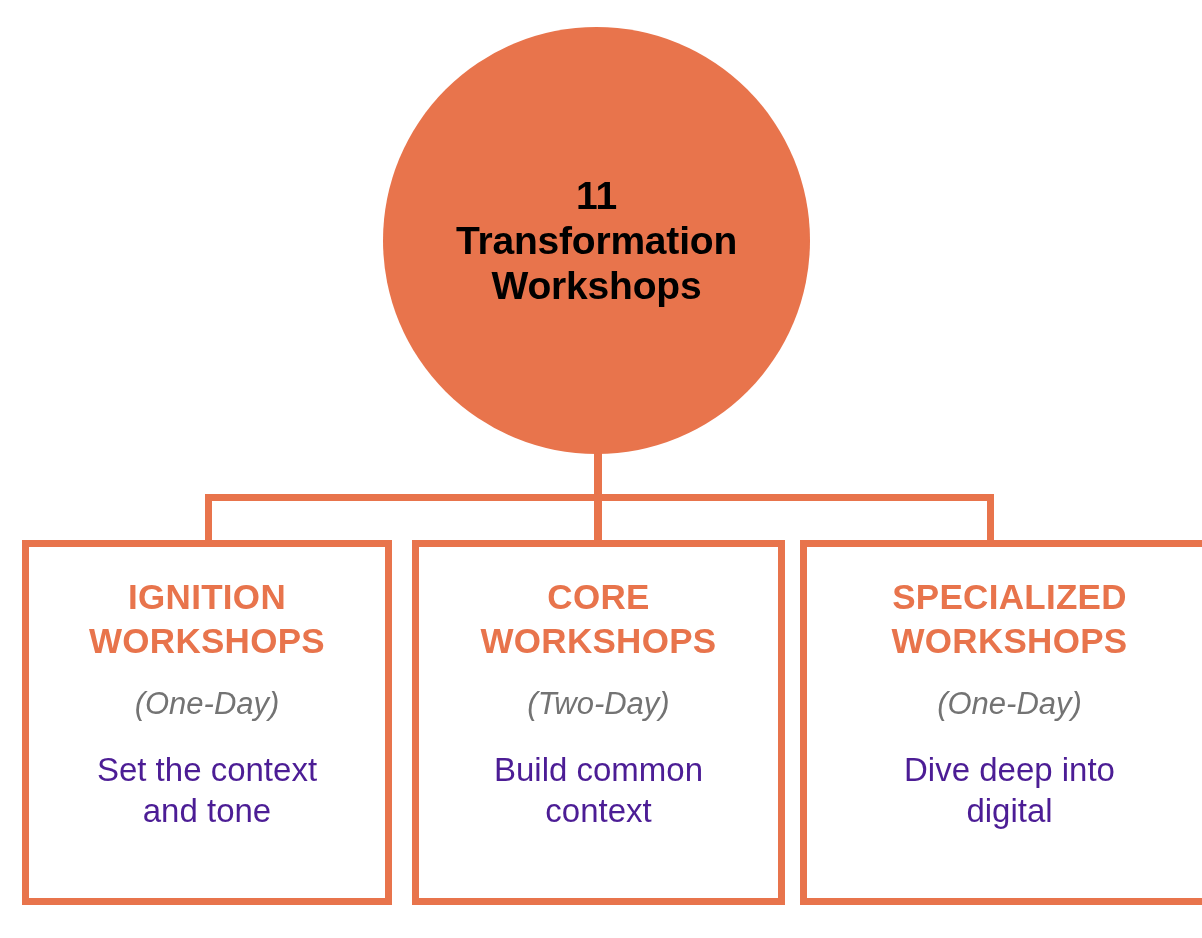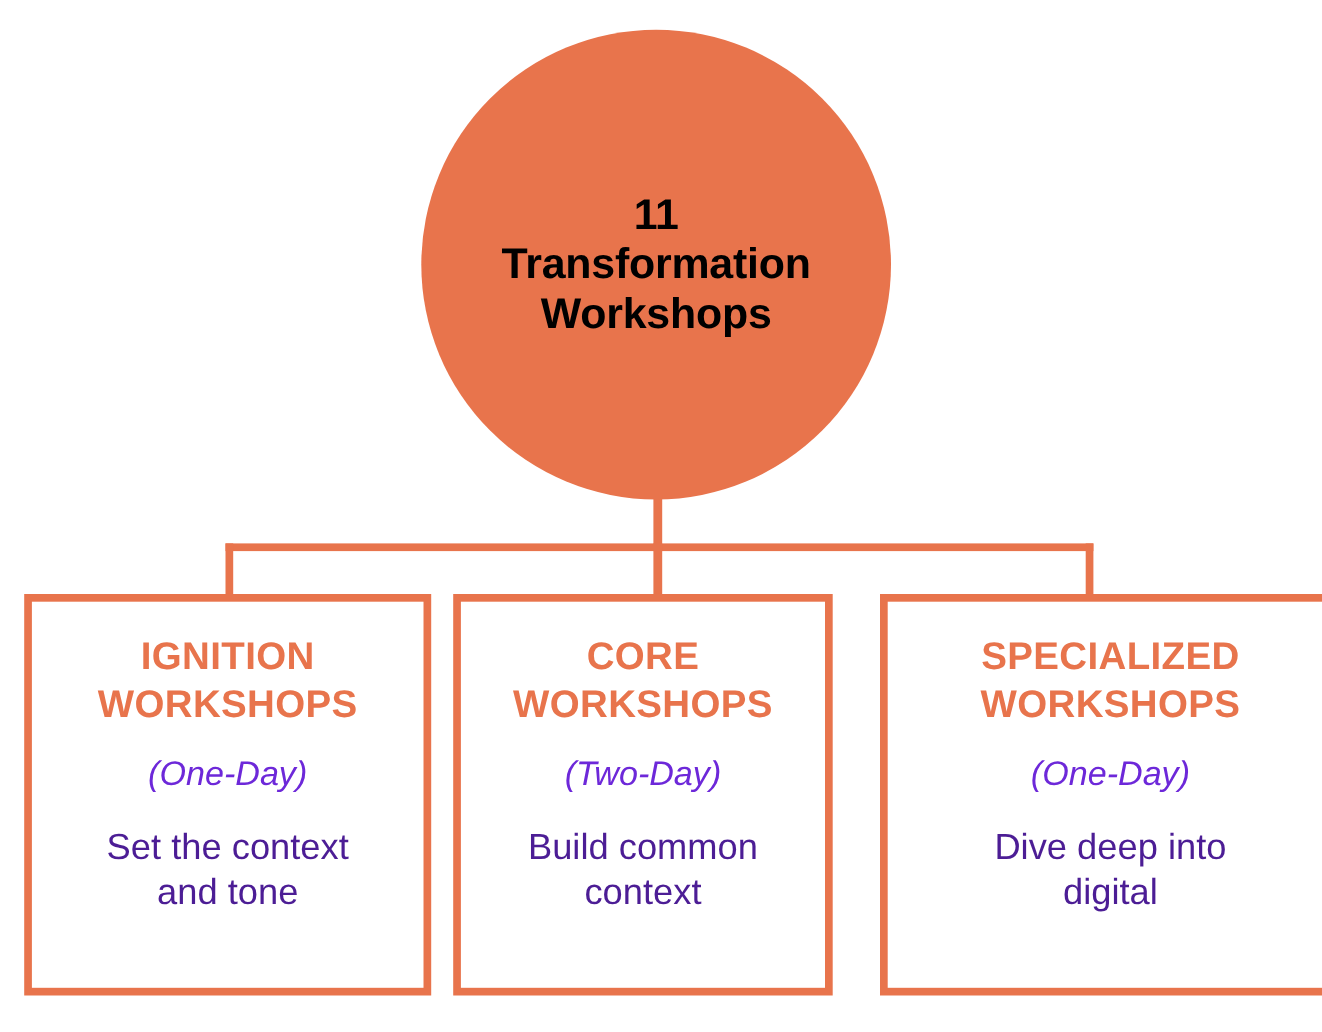--- a/index.html
+++ b/index.html
@@ -88,35 +88,35 @@
     height: 365px;
     border: 7px solid #e8744c;
     background: #ffffff;
     box-sizing: border-box;
     display: flex;
     flex-direction: column;
     align-items: center;
     padding-top: 28px;
   }
   .card-1 { left: 22px;  width: 370px; }
-  .card-2 { left: 412px; width: 345px; }
+  .card-2 { left: 412px; width: 373px; }
   .card-3 { left: 800px; width: 419px; }
 
   .card-title {
     color: #e8744c;
     font-weight: bold;
     font-size: 35px;
     line-height: 44px;
     text-align: center;
     text-transform: uppercase;
     letter-spacing: 0.3px;
     padding: 0 6px;
   }
   .card-subtitle {
-    color: #6d28d9;
+    color: #737373;
     font-style: italic;
     font-weight: normal;
     font-size: 31px;
     line-height: 38px;
     text-align: center;
     margin-top: 22px;
   }
   .card-desc {
     color: #4c1d95;
     font-size: 33px;

